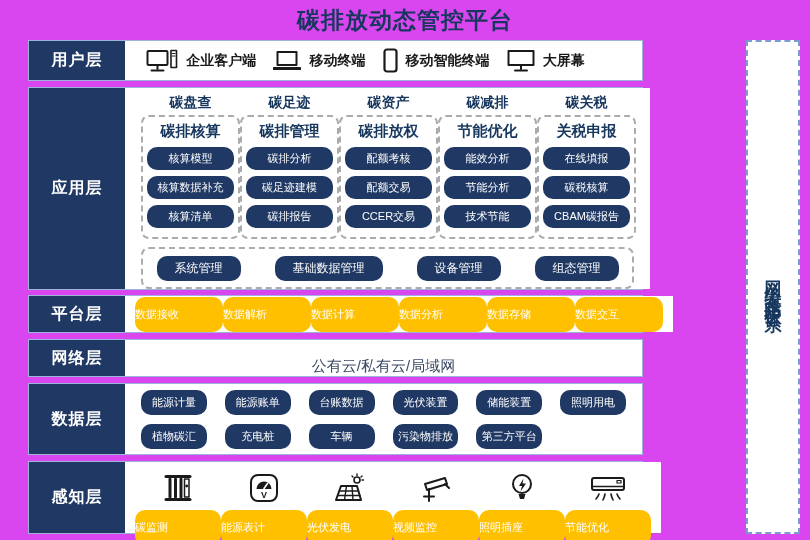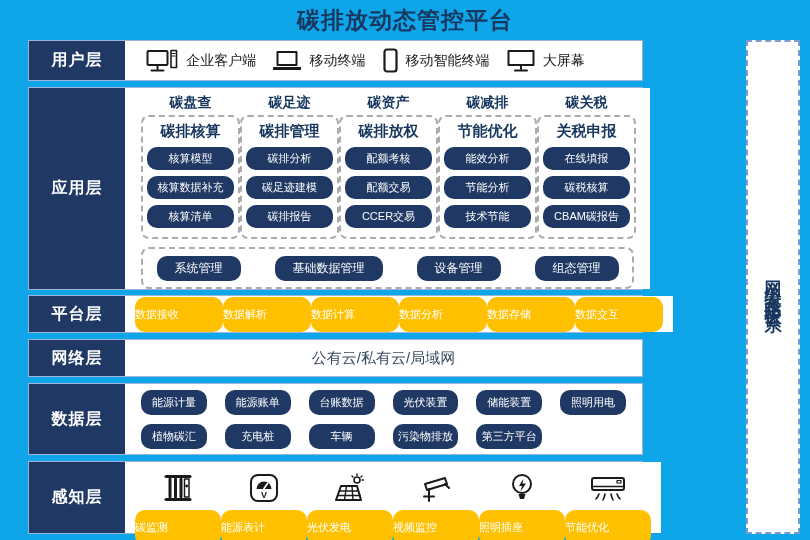--- a/index.html
+++ b/index.html
@@ -1,38 +1,38 @@
 <!DOCTYPE html>
 <html><head>
 <meta charset="utf-8">
 <style>
   * { margin:0; padding:0; box-sizing:border-box; }
   body { background:#fff; font-family:"Liberation Sans", sans-serif; }
-  .page { position:relative; width:810px; height:540px; background:#0ea5e9; overflow:hidden; }
+  .page { position:relative; width:810px; height:540px; background:#d946ef; overflow:hidden; }
 
   .page-title { position:absolute; top:5px; left:0; width:100%; text-align:center;
     font-size:23px; font-weight:bold; color:#17375E; letter-spacing:1px; }
 
   .main { position:absolute; left:28px; top:40px; width:615px; }
 
   .layer { display:flex; border:1px solid #9DB3D9; background:#fff; }
   .layer-label { flex:none; width:96px; background:#1F3864; color:#fff; font-weight:bold;
     font-size:16px; display:flex; align-items:center; justify-content:center; letter-spacing:1px; }
   .layer-body { flex:1; position:relative; background:#fff; }
 
   .layer-user { height:41px; margin-bottom:6px; }
   .layer-app { height:203px; margin-bottom:5px; }
   .layer-platform { height:38px; margin-bottom:6px; }
   .layer-network { height:38px; margin-bottom:6px; }
   .layer-data { height:72px; margin-bottom:6px; }
   .layer-perception { height:73px; }
 
   
   .user-body { display:flex; align-items:center; justify-content:space-evenly; padding:0 40px 0 4px; height:100%; }
-  .user-item { display:flex; align-items:center; gap:8px; font-size:14px; color:#1a1a1a; }
+  .user-item { display:flex; align-items:center; gap:8px; font-size:14px; color:#1a1a1a;font-weight:bold; }
   .user-item svg { display:block; }
 
   
   .app-cols { display:flex; justify-content:space-between; padding:6px 14px 0 16px; }
   .app-col { width:99px; text-align:center; }
   .app-col-header { font-size:14px; font-weight:bold; color:#17375E; margin-bottom:3px; }
   .app-col-box { border:2px dashed #ABABAB; border-radius:8px; padding:3px 3px 9px; }
   .app-col-subtitle { font-size:15px; font-weight:bold; color:#17375E; margin:2px 0 2px; }
   .pill-navy { display:block; background:#1F3864; color:#fff; font-size:11px; border-radius:10px;
     padding:4px 2px; margin:6px 1px 0; text-align:center; white-space:nowrap; }
@@ -40,21 +40,21 @@
     display:flex; align-items:center; justify-content:center; gap:34px; }
   .pill-navy-wide { display:inline-block; background:#1F3864; color:#fff; font-size:12px;
     border-radius:10px; padding:4px 18px; text-align:left; white-space:nowrap; }
 
   
   .platform-body { display:flex; align-items:center; justify-content:space-evenly; height:100%; padding:0 10px; }
   .pill-yellow { display:inline-block; background:#FFC000; color:#fff; font-size:11px;
     border-radius:10px; padding:10px 0; width:88px; text-align:left; white-space:nowrap; }
 
   
-  .network-body { display:flex; align-items:center; justify-content:center; height:100%;
+  .network-body { display:flex; align-items:flex-end; justify-content:center; height:100%;
     font-size:15px; color:#3B4A63; }
 
   
   .data-body { display:grid; grid-template-columns:repeat(6, 1fr); column-gap:18px; row-gap:9px;
     align-content:center; height:100%; padding:0 16px; }
   .pill-navy-grid { background:#1F3864; color:#fff; font-size:11px; border-radius:10px;
     padding:5px 0; text-align:center; white-space:nowrap; }
 
   
   .perception-body { display:flex; justify-content:space-evenly; align-items:flex-start; height:100%; padding:4px 10px 0; }

